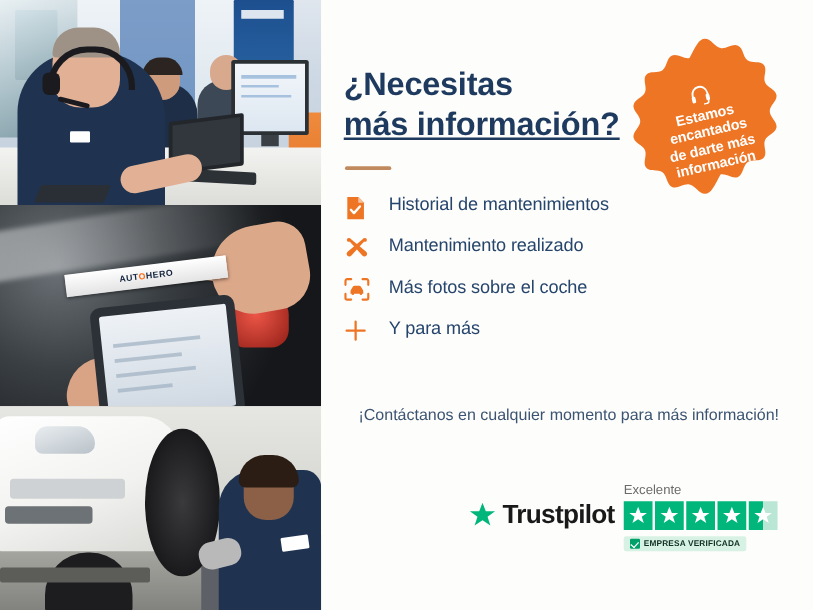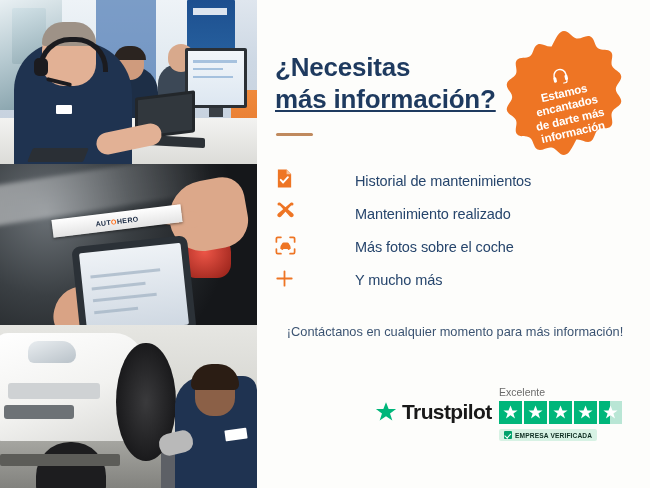--- a/index.html
+++ b/index.html
@@ -119,21 +119,21 @@
   .badge svg{position:absolute;left:0;top:0;width:132px;height:132px;}
   .badge .btext{position:absolute;left:0;top:0;width:132px;height:132px;
       transform:rotate(-13deg);display:flex;flex-direction:column;align-items:center;
       justify-content:center;padding-top:20px;box-sizing:border-box;}
   .badge .btext span{display:block;color:#fff;font-weight:700;font-size:11.5px;
       line-height:1.17;text-align:center;letter-spacing:-.1px;white-space:nowrap;}
   .badge .headset-ic{position:absolute;left:60px;top:20px;width:22px;height:20px;}
 
   
   .features{position:absolute;left:18px;top:156px;width:350px;}
-  .feat{display:flex;align-items:flex-end;height:33px;gap:44px;}
+  .feat{display:flex;align-items:flex-start;height:33px;}
   .feat .ic{width:36px;flex:0 0 36px;display:flex;align-items:center;justify-content:flex-start;}
   .feat .lb{font-size:14.5px;color:#26456c;letter-spacing:-.1px;}
 
   
   .contact{position:absolute;left:18px;top:322px;width:360px;
       font-size:12.8px;line-height:1.55;color:#3c5472;text-align:center;}
   .contact span{display:block;}
 
   
   .tp{position:absolute;left:118px;top:386px;width:262px;height:62px;}
@@ -303,21 +303,21 @@
         </span>
         <span class="lb">Más fotos sobre el coche</span>
       </div>
 
       <div class="feat">
         <span class="ic">
           <svg width="19" height="19" viewBox="0 0 20 20" aria-hidden="true">
             <path d="M10 2.4v15.2M2.4 10h15.2" stroke="#ee7524" stroke-width="1.9" stroke-linecap="round"></path>
           </svg>
         </span>
-        <span class="lb">Y mucho más</span>
+        <span class="lb">Y para más</span>
       </div>
     </div>
 
     <div class="contact">
       <span>¡Contáctanos en cualquier momento para más información!</span>
     </div>
 
     <div class="tp">
       <div class="tp-logo">
         <svg class="star" viewBox="0 0 24 24" aria-hidden="true">

